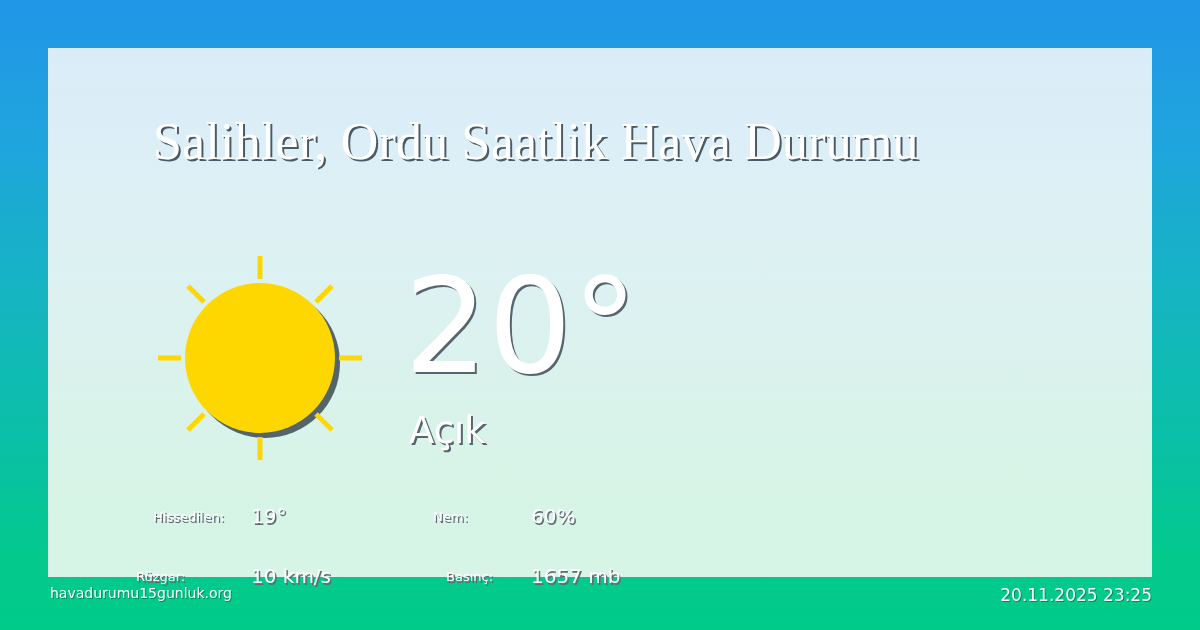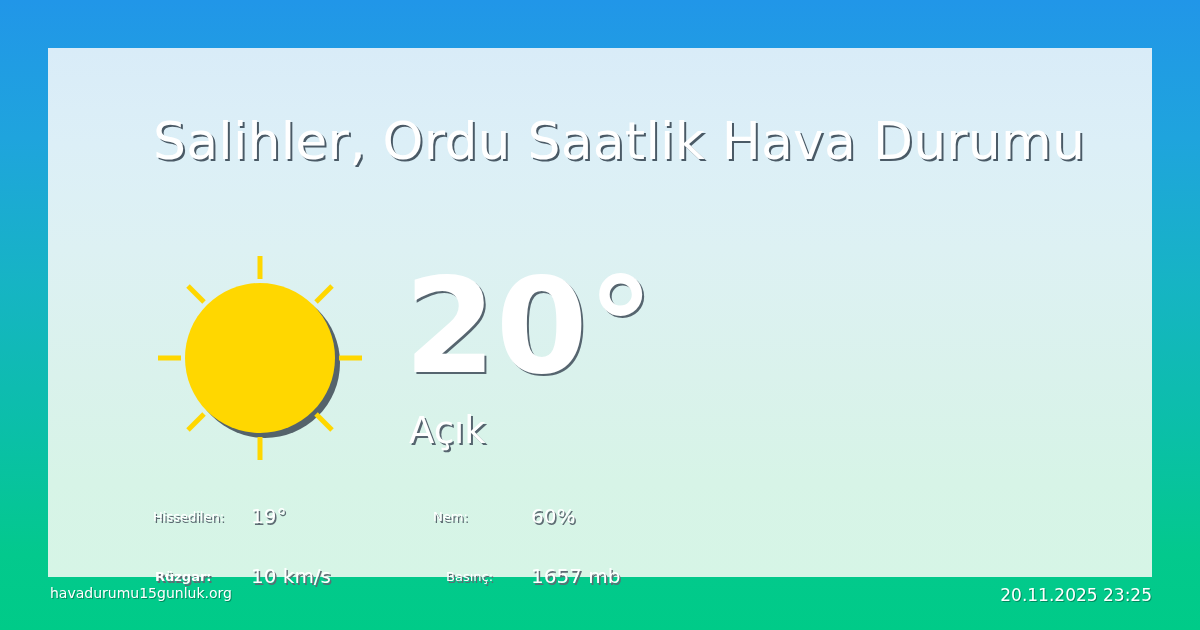--- a/index.html
+++ b/index.html
@@ -45,20 +45,21 @@
   #title {
     position: absolute;
     left: 105px;
     top: 66px;
     font-size: 52px;
     line-height: 1.06;
     color: #ffffff;
     white-space: nowrap;
     text-shadow: 2px 2px 0 #4a5a66;
     letter-spacing: 0.2px;
+    font-family: Liberation Serif, serif;
   }
 
   
   #icon-wrap {
     position: absolute;
     left: 100px;
     top: 198px;
     width: 224px;
     height: 224px;
   }
@@ -67,21 +68,21 @@
   
   #temp {
     position: absolute;
     left: 356px;
     top: 212px;
     font-size: 132px;
     line-height: 1;
     color: #ffffff;
     white-space: nowrap;
     text-shadow: 2px 2px 0 #56656f;
-    font-weight: 700;
+    font-weight: 400;
   }
   #condition {
     position: absolute;
     left: 361px;
     top: 364px;
     font-size: 37px;
     line-height: 1;
     color: #ffffff;
     white-space: nowrap;
     text-shadow: 2px 2px 0 #56656f;
@@ -100,21 +101,21 @@
     font-size: 20px;
     color: #ffffff;
     white-space: nowrap;
     text-shadow: 1.5px 1.5px 0 #5e6b73;
   }
 
   #lbl-feels  { left: 105px; top: 461px; }
   #val-feels  { left: 203px; top: 456px; }
   #lbl-hum    { left: 385px; top: 461px; }
   #val-hum    { left: 483px; top: 456px; }
-  #lbl-wind   { left: 107px; top: 521px; font-weight: bold; }
+  #lbl-wind   { left: 88px; top: 521px; }
   #val-wind   { left: 203px; top: 516px; text-align: center; }
   #lbl-press  { left: 385px; top: 521px; margin-left: 13px; }
   #val-press  { left: 483px; top: 516px; }
 
   
   #site {
     position: absolute;
     left: 50px;
     top: 585px;
     font-size: 14px;

